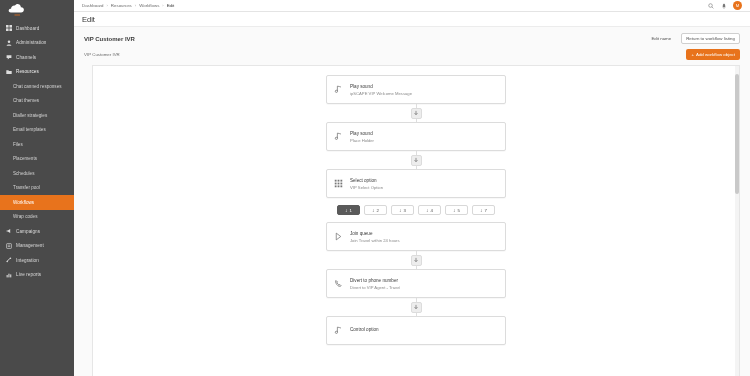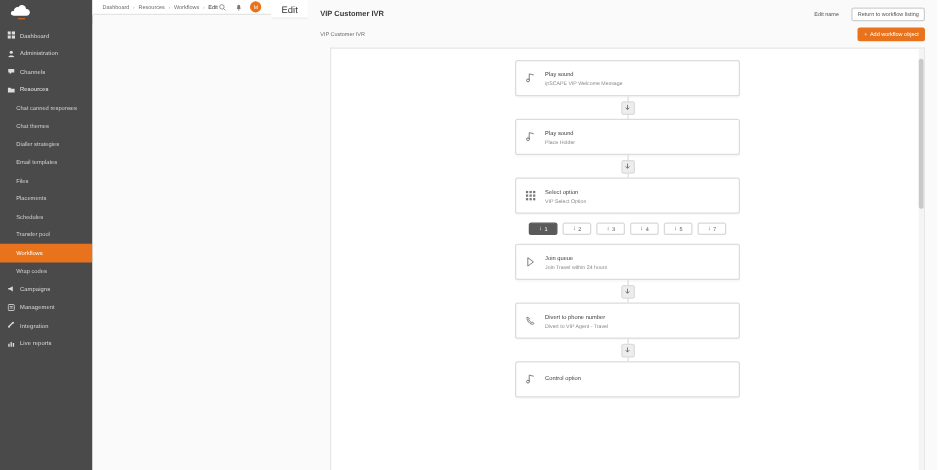--- a/index.html
+++ b/index.html
@@ -60,21 +60,21 @@
   }
   .nav-sub.active {
     background: #e8731c;
     color: #fff;
   }
 
   
   .main {
     flex: 1 1 auto;
     display: flex;
-    flex-direction: row;
+    flex-direction: column;
     background: #fafafa;
     min-width: 0;
   }
   .topbar {
     height: 12px;
     background: #fff;
     border-bottom: 1px solid #e4e4e4;
     display: flex; align-items: center;
     padding: 0 8px;
     flex: 0 0 12px;

